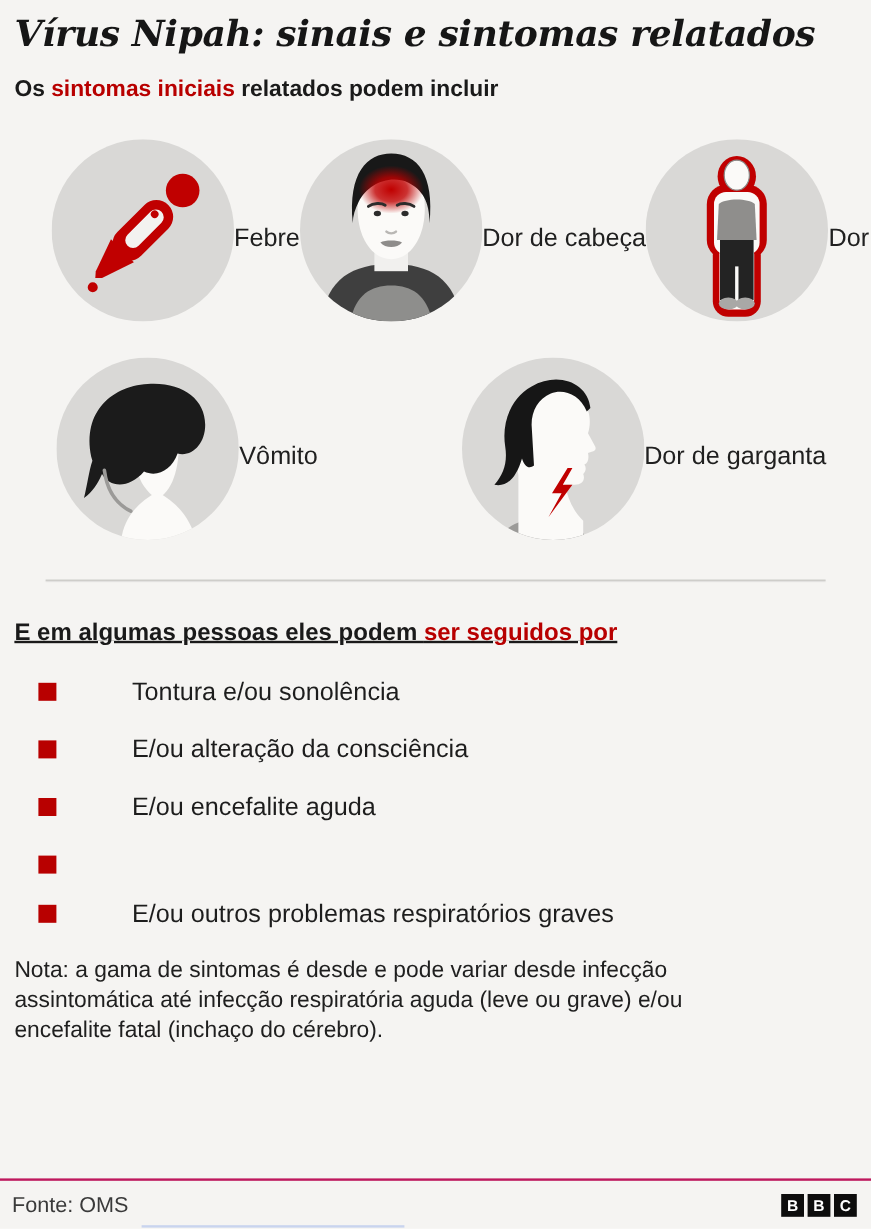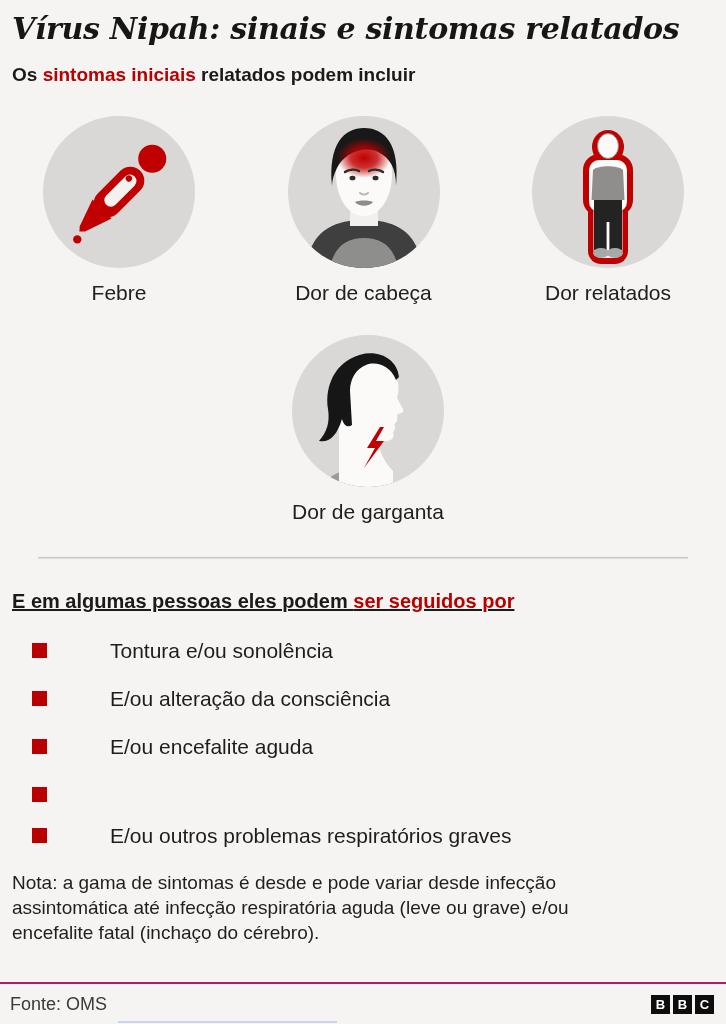--- a/index.html
+++ b/index.html
@@ -9,21 +9,21 @@
   }
   .content{padding:12px 14px 0 12px;}
   .title{
     font-family:"DejaVu Serif",serif;font-size:30px;font-weight:700;
     letter-spacing:-0.3px;margin:0;color:#161616;line-height:1.15;font-style:italic;
   }
   .subtitle{margin-top:17px;font-size:19px;font-weight:700;line-height:1.2;}
   .hl{color:#b80000;}
   .icons-row1{display:flex;justify-content:space-between;padding:0 28px 0 31px;margin-top:30px;}
   .icons-row2{display:flex;justify-content:center;gap:120px;padding-left:12px;margin-top:30px;}
-  .symptom{display:flex;flex-direction:column;align-items:center;}
+  .symptom{display:flex;align-items:center;}
   .circle-icon svg{display:block;width:152px;height:152px;}
   .symptom-label{margin-top:13px;font-size:21px;color:#202020;white-space:nowrap;}
   .divider{height:1px;background:#c6c5c3;margin:33px 24px 0 26px;box-shadow:0 1px 1px rgba(0,0,0,0.10);}
   .followup-heading{margin-top:31px;font-size:20px;font-weight:700;line-height:1.2;text-decoration:underline;}
   .bullet-list{margin-top:24px;}
   .bullet-item{display:flex;align-items:flex-start;margin:0 0 20px 20px;gap:45px;}
   .bullet-square{width:15px;height:15px;background:#b80000;margin-top:6px;flex:none;}
   .bullet-text{margin-left:18px;font-size:21px;line-height:28px;color:#1d1d1d;}
   .note{margin-top:18px;font-size:19px;line-height:25px;max-width:600px;color:#1f1f1f;}
   .footer{
@@ -127,20 +127,37 @@
               <ellipse cx="83" cy="137" rx="8" ry="5" fill="#a9a8a6"></ellipse>
             </g>
           </svg>
         </div>
         <div class="symptom-label">Dor relatados</div>
       </div>
     </div>
 
     <div class="icons-row2">
 
+      <div class="symptom">
+        <div class="circle-icon">
+          <svg viewBox="0 0 152 152" xmlns="http://www.w3.org/2000/svg">
+            <clipPath id="c4">
+                <circle cx="76" cy="76" r="76"></circle>
+              </clipPath>
+            <circle cx="76" cy="76" r="76" fill="#d9d8d6"></circle>
+            <g clip-path="url(#c4)">
+              <path d="M84,112 C100,120 112,134 116,152 L54,152 C56,134 68,120 84,112 Z" fill="#fbfaf8"></path>
+              <path d="M68,60 C62,84 66,106 84,118 C96,112 103,94 102,66 C92,74 78,72 68,60 Z" fill="#fbfaf8"></path>
+              <path d="M30,86 C20,48 44,24 76,22 C104,20 124,34 124,56 C124,72 113,83 101,80 C96,94 84,100 73,95 C60,110 44,108 38,97 C34,106 30,112 23,117 C26,105 27,95 30,86 Z" fill="#1b1b1b"></path>
+              <path d="M40,94 C42,110 50,122 62,128" stroke="#9b9a98" stroke-width="3" fill="none" stroke-linecap="round"></path>
+            </g>
+          </svg>
+        </div>
+        <div class="symptom-label">Vômito</div>
+      </div>
 
       <div class="symptom">
         <div class="circle-icon">
           <svg viewBox="0 0 152 152" xmlns="http://www.w3.org/2000/svg">
             <clipPath id="c5">
                 <circle cx="76" cy="76" r="76"></circle>
               </clipPath>
             <circle cx="76" cy="76" r="76" fill="#d9d8d6"></circle>
             <g clip-path="url(#c5)">
               <ellipse cx="68" cy="150" rx="34" ry="16" fill="#9b9a98"></ellipse>

